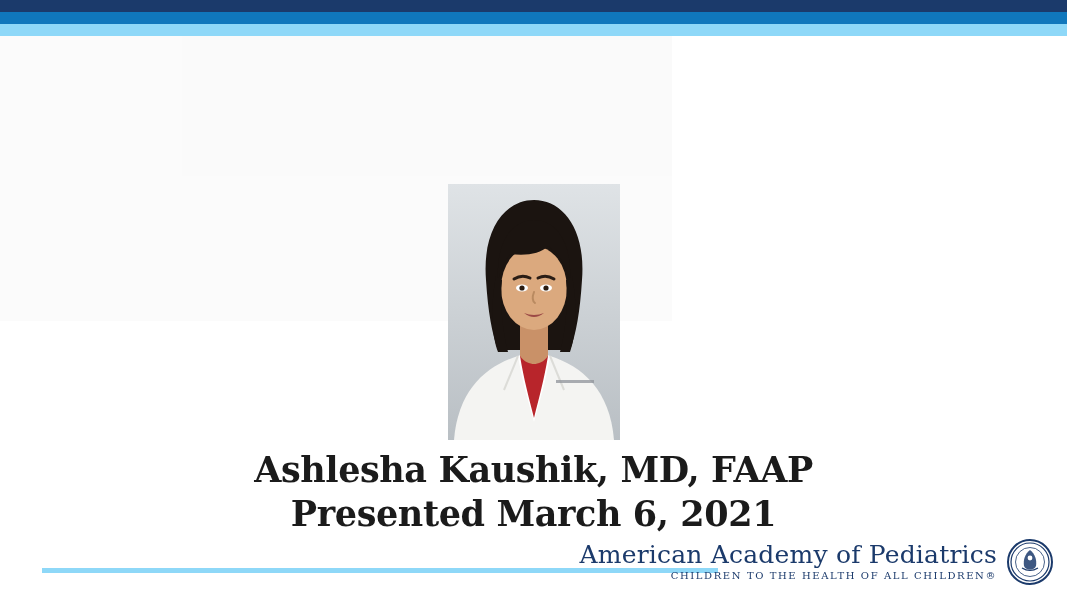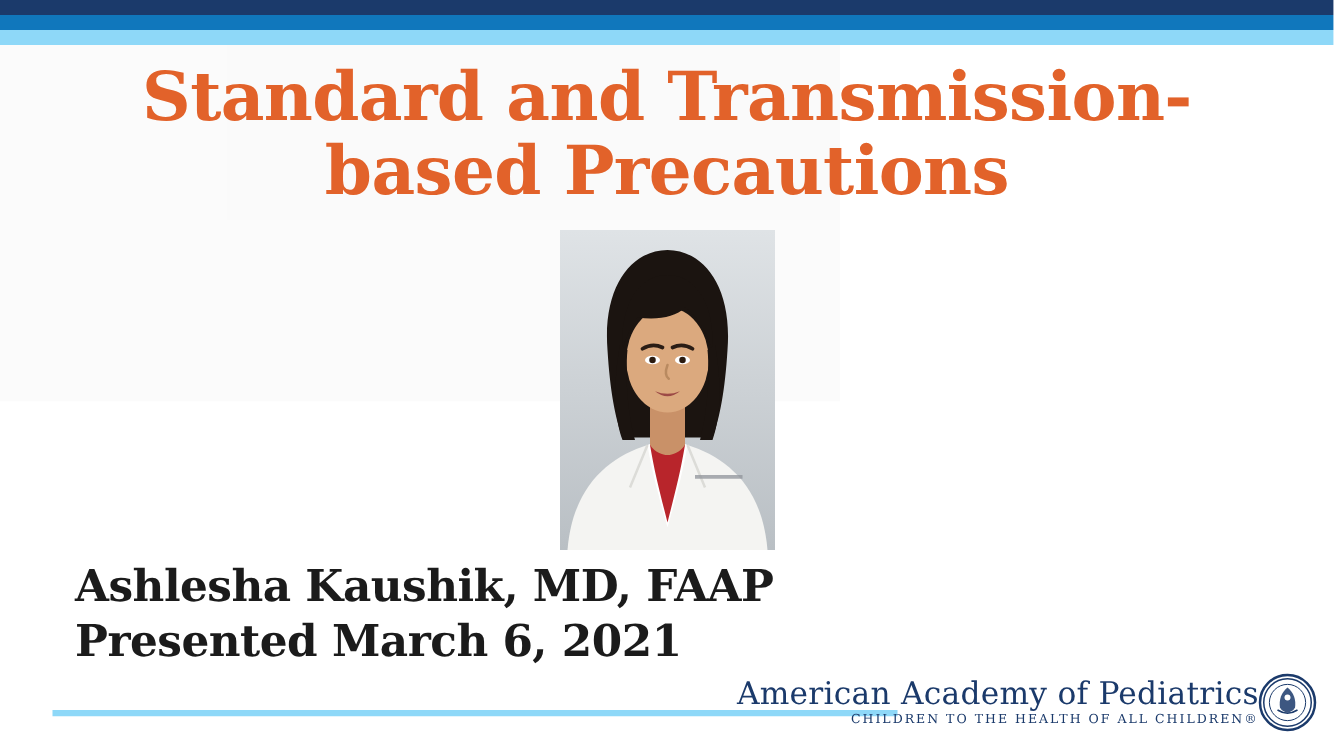--- a/index.html
+++ b/index.html
@@ -73,20 +73,21 @@
     overflow: hidden;
     background: #cfd3d6;
   }
   .portrait svg { display: block; }
 
   .presenter {
     position: absolute;
     top: 448px;
     left: 60px;
     width: 947px;
+    text-align: center;
     font-family: "DejaVu Serif", serif;
     font-weight: bold;
     font-size: 35px;
     line-height: 44px;
     letter-spacing: -0.4px;
     color: #1b1b1b;
   }
 
   .footer-rule {
     position: absolute;
@@ -99,20 +100,21 @@
 
   .aap-logo {
     position: absolute;
     right: 14px;
     top: 536px;
     width: 320px;
     height: 52px;
     display: flex;
     align-items: center;
     justify-content: flex-end;
+    gap: 10px;
   }
   .aap-text { text-align: right; }
   .aap-name {
     font-family: "DejaVu Serif", serif;
     font-size: 25px;
     line-height: 28px;
     color: #1b3a6b;
     letter-spacing: 0.2px;
     white-space: nowrap;
   }
@@ -140,21 +142,20 @@
 
 <div class="slide">
 
   <div class="bar-navy"></div>
   <div class="bar-blue"></div>
   <div class="bar-lightblue"></div>
 
   <div class="ghost-panel"></div>
   <div class="ghost-panel-2"></div>
 
-  <h1 class="title">Standard and Transmission-based Precautions</h1>
 
   <div class="portrait">
     <svg width="172" height="256" viewBox="0 0 172 256" xmlns="http://www.w3.org/2000/svg">
       <defs>
         <linearGradient id="bg" x1="0" y1="0" x2="0" y2="1">
           <stop offset="0%" stop-color="#dfe3e6"></stop>
           <stop offset="100%" stop-color="#b9bfc4"></stop>
         </linearGradient>
       </defs>
       <rect x="0" y="0" width="172" height="256" fill="url(#bg)"></rect>

